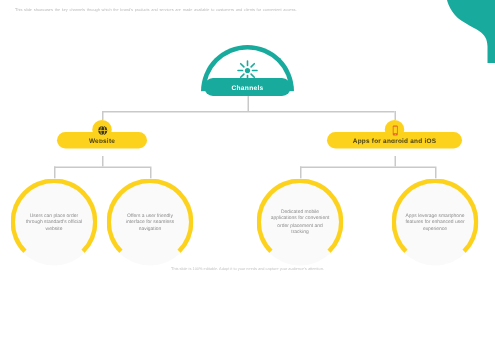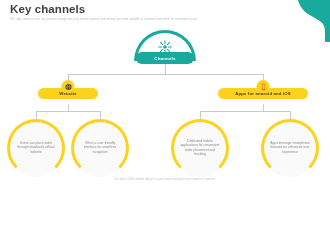--- a/index.html
+++ b/index.html
@@ -208,21 +208,20 @@
 <body>
 
 <div class="wave-deco">
   <svg width="46" height="42" viewBox="0 0 46 42">
     <path d="M46 0 H14 C14 0 16 9 24 14 C33 20 41 21 41 31 L41 42 H46 Z" fill="#18ab9d"></path>
     <path d="M46 6 H22 C24 11 28 14 33 17 C40 21 44 24 46 28 Z" fill="#ffffff" opacity="0"></path>
   </svg>
 </div>
 
 <div class="header">
-  <div class="page-title">Key channels</div>
   <div class="page-subtitle">This slide showcases the key channels through which the brand's products and services are made available to customers and clients for convenient access.</div>
 </div>
 
 <div class="diagram">
 
   <div class="root-node">
     <div class="root-dome"></div>
     <div class="root-icon">
       <svg width="16" height="16" viewBox="0 0 24 24" fill="none" stroke="#18ab9d" stroke-width="1.6" stroke-linecap="round">
         <circle cx="12" cy="12" r="2.6" fill="#18ab9d" stroke="none"></circle>

